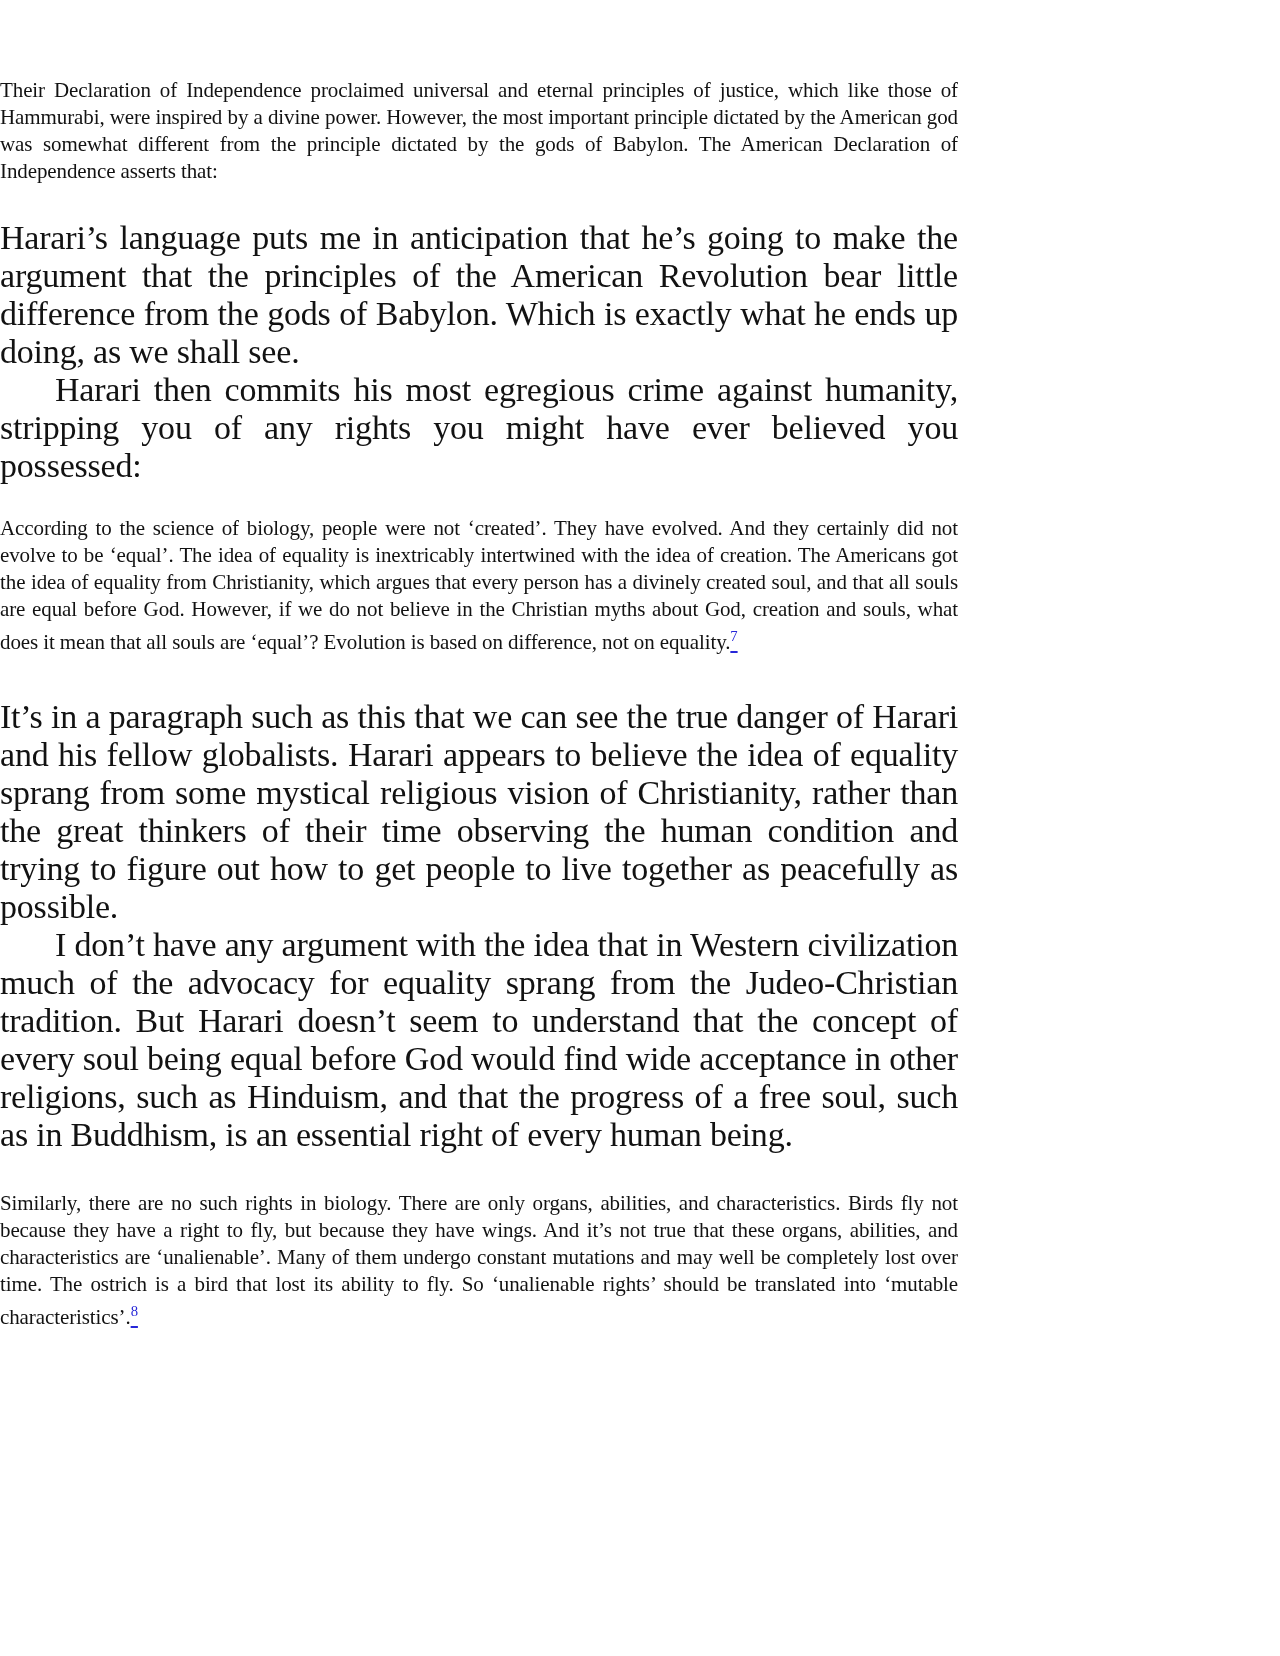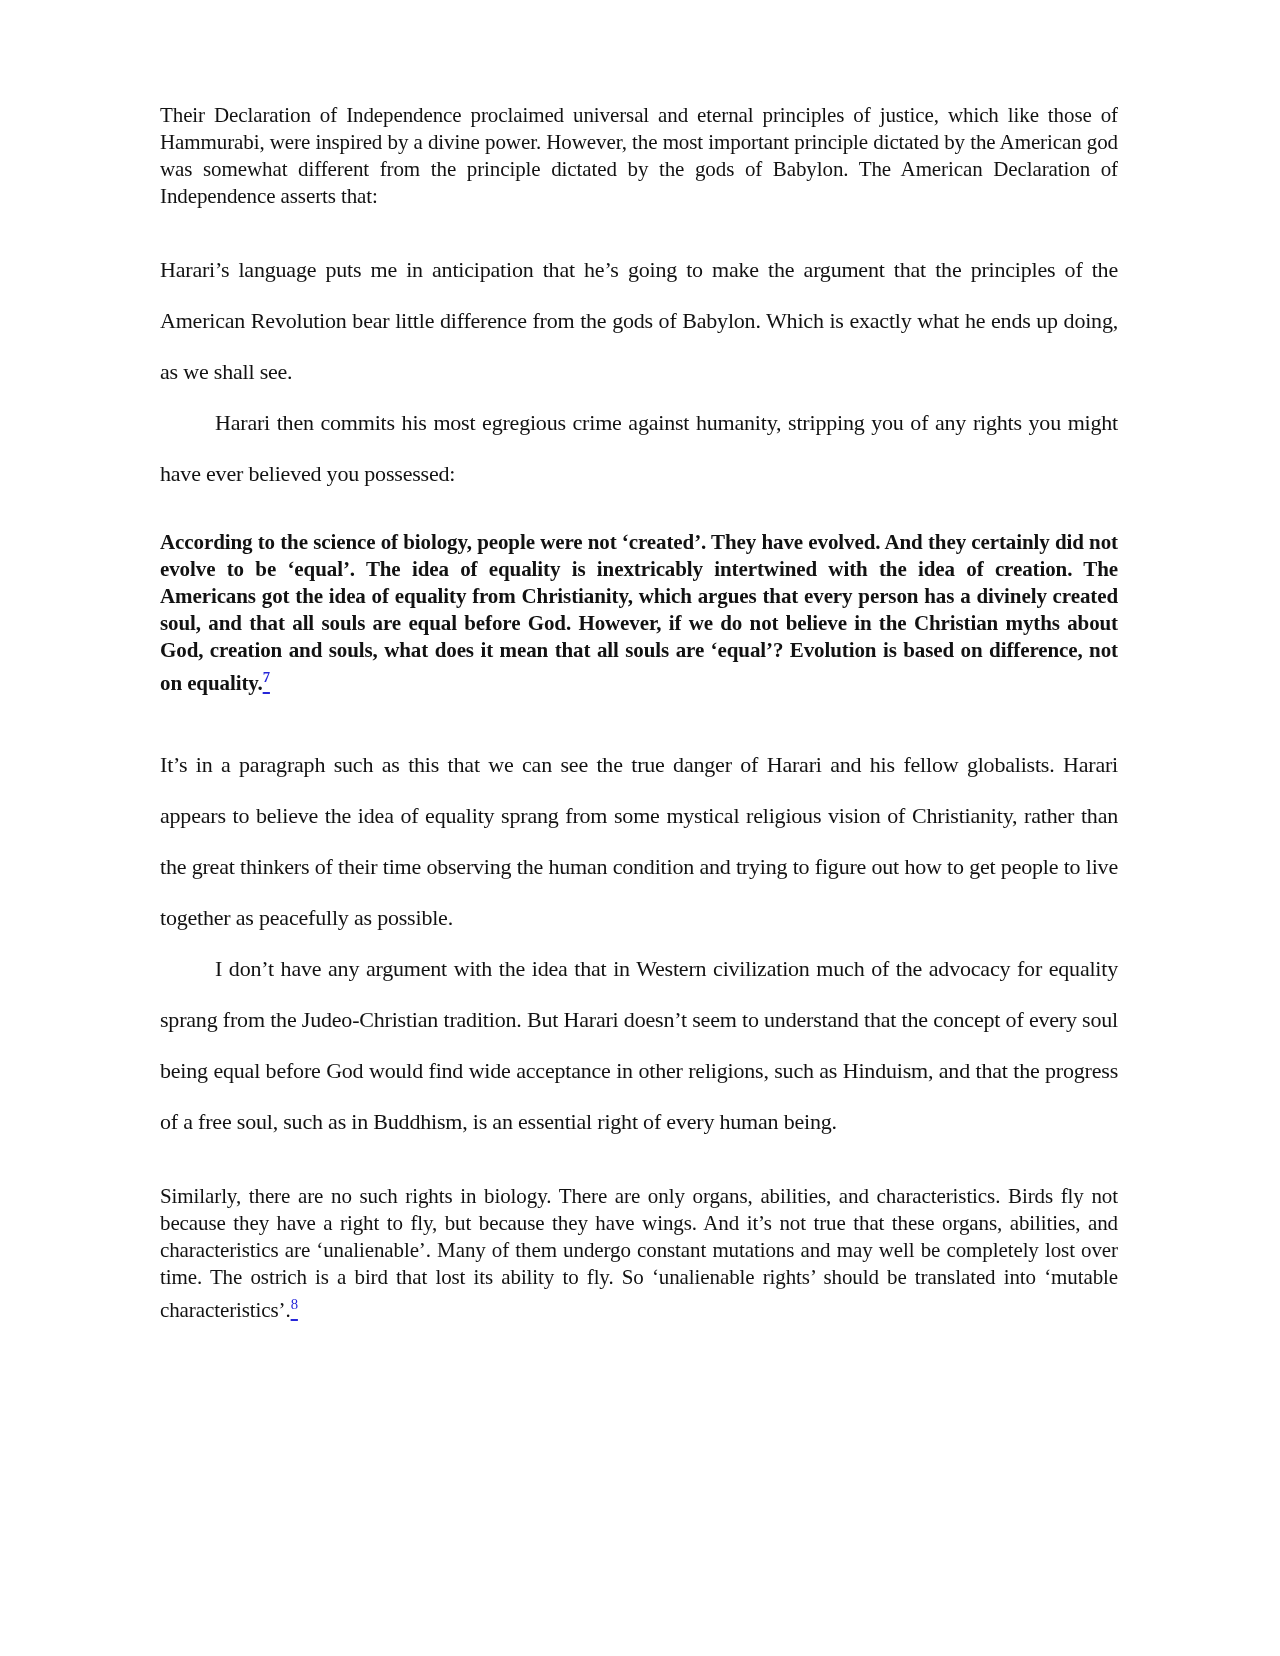--- a/index.html
+++ b/index.html
@@ -11,45 +11,44 @@
     font-family: "Liberation Serif", "DejaVu Serif", serif;
     -webkit-font-smoothing: antialiased;
   }
   .page {
     box-sizing: border-box;
     width: 1280px;
     height: 1656px;
     overflow: hidden;
   }
   .content {
-    margin-left: 160px;
     width: 958px;
-    padding-top: 102px;
+    padding-top: 77px;
   }
   
   .quote {
     font-size: 21px;
     line-height: 27px;
     text-align: justify;
     letter-spacing: -0.1px;
   }
   .quote p { margin: 0; }
   .quote p.indent { text-indent: 30px; }
   
   .body-text {
-    font-size: 22px;
-    line-height: 51px;
+    font-size: 34px;
+    line-height: 38px;
     text-align: justify;
     letter-spacing: -0.2px;
   }
   .body-text p { margin: 0; }
   .body-text p.indent { text-indent: 55px; }
   
   .block-bodyA  { margin-top: 34px; }
-  .block-quote2 { margin-top: 30px; font-weight: bold; }
+  .block-quote2 { margin-top: 30px; }
   .block-bodyB  { margin-top: 42px; }
   .block-quote3 { margin-top: 36px; }
   a.footnote {
     color: #2626d8;
     text-decoration: underline;
   }
   a.footnote sup {
     font-size: 0.7em;
     vertical-align: super;
   }

